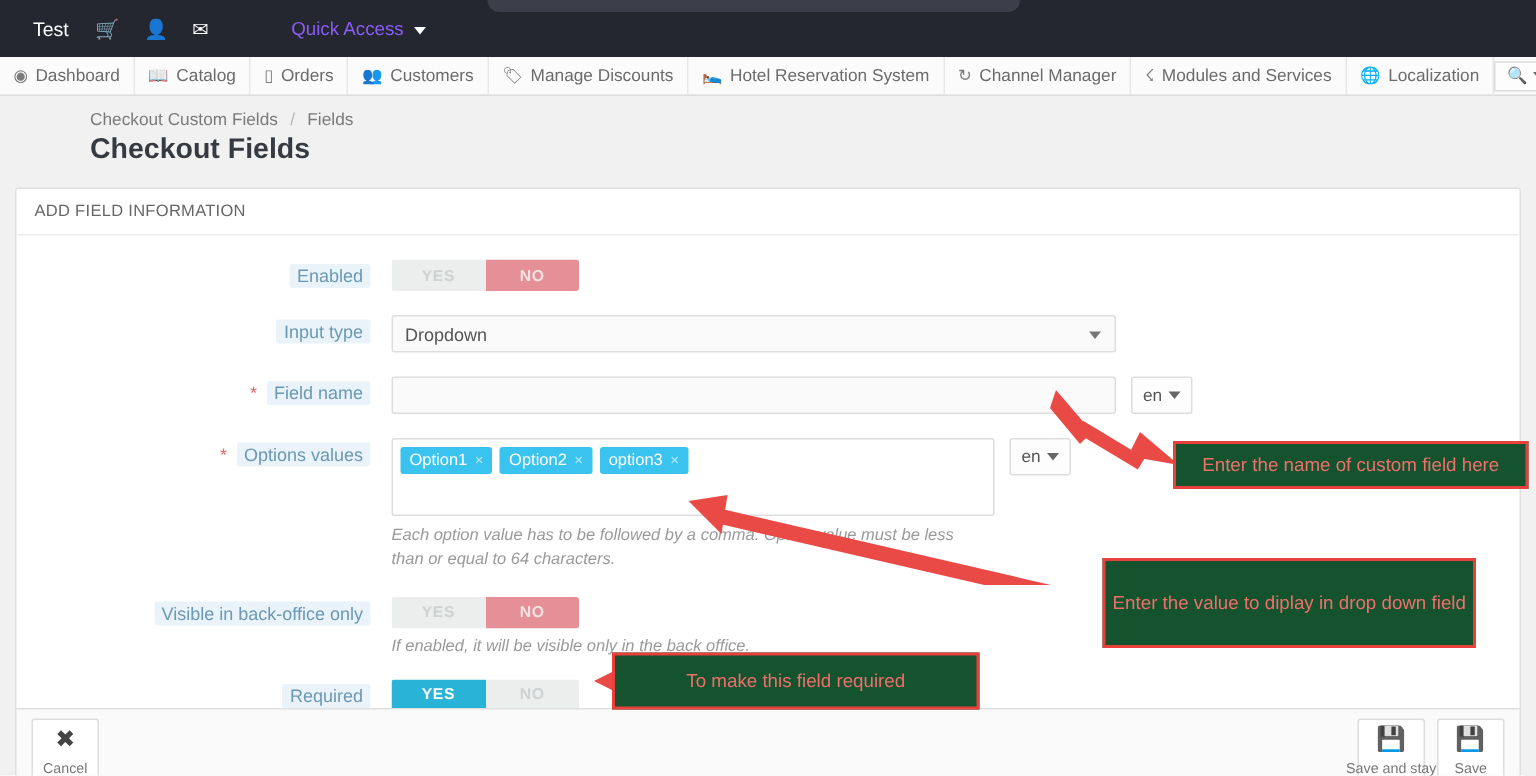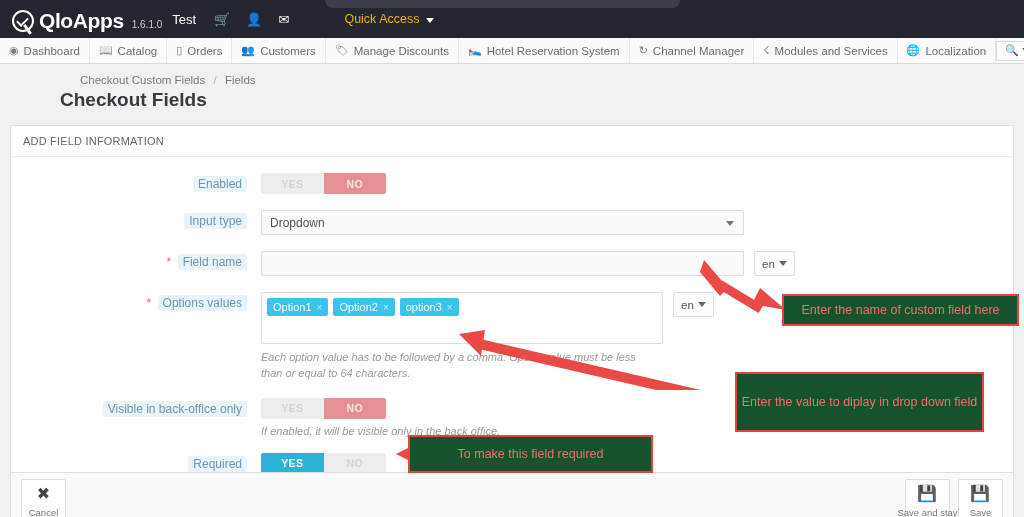--- a/index.html
+++ b/index.html
@@ -30,21 +30,21 @@
   }
   .logo-mark:before {
     content:""; position:absolute; left:12px; top:12px;
     width:2.5px; height:11px; background:#fff; transform:rotate(-35deg);
   }
   .logo-text { font-size:21px; font-weight:bold; letter-spacing:-.4px; }
   .logo-ver { font-size:10px; color:#cfcfcf; margin-left:3px; }
   .shop-name { font-size:13px; margin-left:10px; color:#fff; }
   .tb-icons { display:flex; gap:16px; margin-left:18px; color:#fff; font-size:13px; }
   .tb-icons span { cursor:pointer; }
-  .quick-access { margin-left:55px; font-size:12.5px; color:#eab308; cursor:pointer; }
+  .quick-access { margin-left:55px; font-size:12.5px; color:#8b5cf6; cursor:pointer; }
   .tb-right {
     margin-left:auto; display:flex; align-items:center; gap:22px;
     font-size:12px; color:#e6e6e6;
   }
   .tb-right > span { cursor:pointer; white-space:nowrap; }
   .tb-notch {
     position:absolute; left:325px; top:0; width:355px; height:8px;
     background:#3c3f4a; border-bottom-left-radius:8px; border-bottom-right-radius:8px;
   }
 
@@ -62,21 +62,21 @@
     margin-left:auto; display:flex; align-items:center; height:100%;
   }
   .search-btn {
     display:flex; align-items:center; gap:3px; padding:0 8px;
     border:1px solid #dcdcdc; background:#fdfdfd; height:20px;
     border-right:none; font-size:11px; color:#666;
   }
 
   
   .page-head { padding:10px 0 8px 60px; }
-  .breadcrumb { font-size:11.5px; color:#7a7a7a;margin-left:20px; }
+  .breadcrumb { font-size:11.5px; color:#7a7a7a; }
   .breadcrumb .sep { color:#b5b5b5; margin:0 5px; }
   .breadcrumb a { color:#7a7a7a; text-decoration:none; cursor:pointer; }
   .page-title { font-size:19px; color:#363a41; font-weight:bold; margin-top:3px; }
 
   
   .panel {
     margin:6px 10px 0 10px; background:#fff;
     border:1px solid #e0e0e0; border-radius:2px;
   }
   .panel-head {
@@ -190,25 +190,20 @@
     text-align:center; font-size:12.5px; line-height:1.5;
   }
   .arrow { position:absolute; }
 </style>
 </head>
 <body>
 
 <div class="topbar">
   <div class="tb-notch"></div>
 
-  <div class="logo">
-    <div class="logo-mark"></div>
-    <div class="logo-text">QloApps</div>
-    <div class="logo-ver">1.6.1.0</div>
-  </div>
 
   <div class="shop-name">Test</div>
 
   <div class="tb-icons">
     <span>🛒</span>
     <span>👤</span>
     <span>✉</span>
   </div>
 
   <div class="quick-access">

